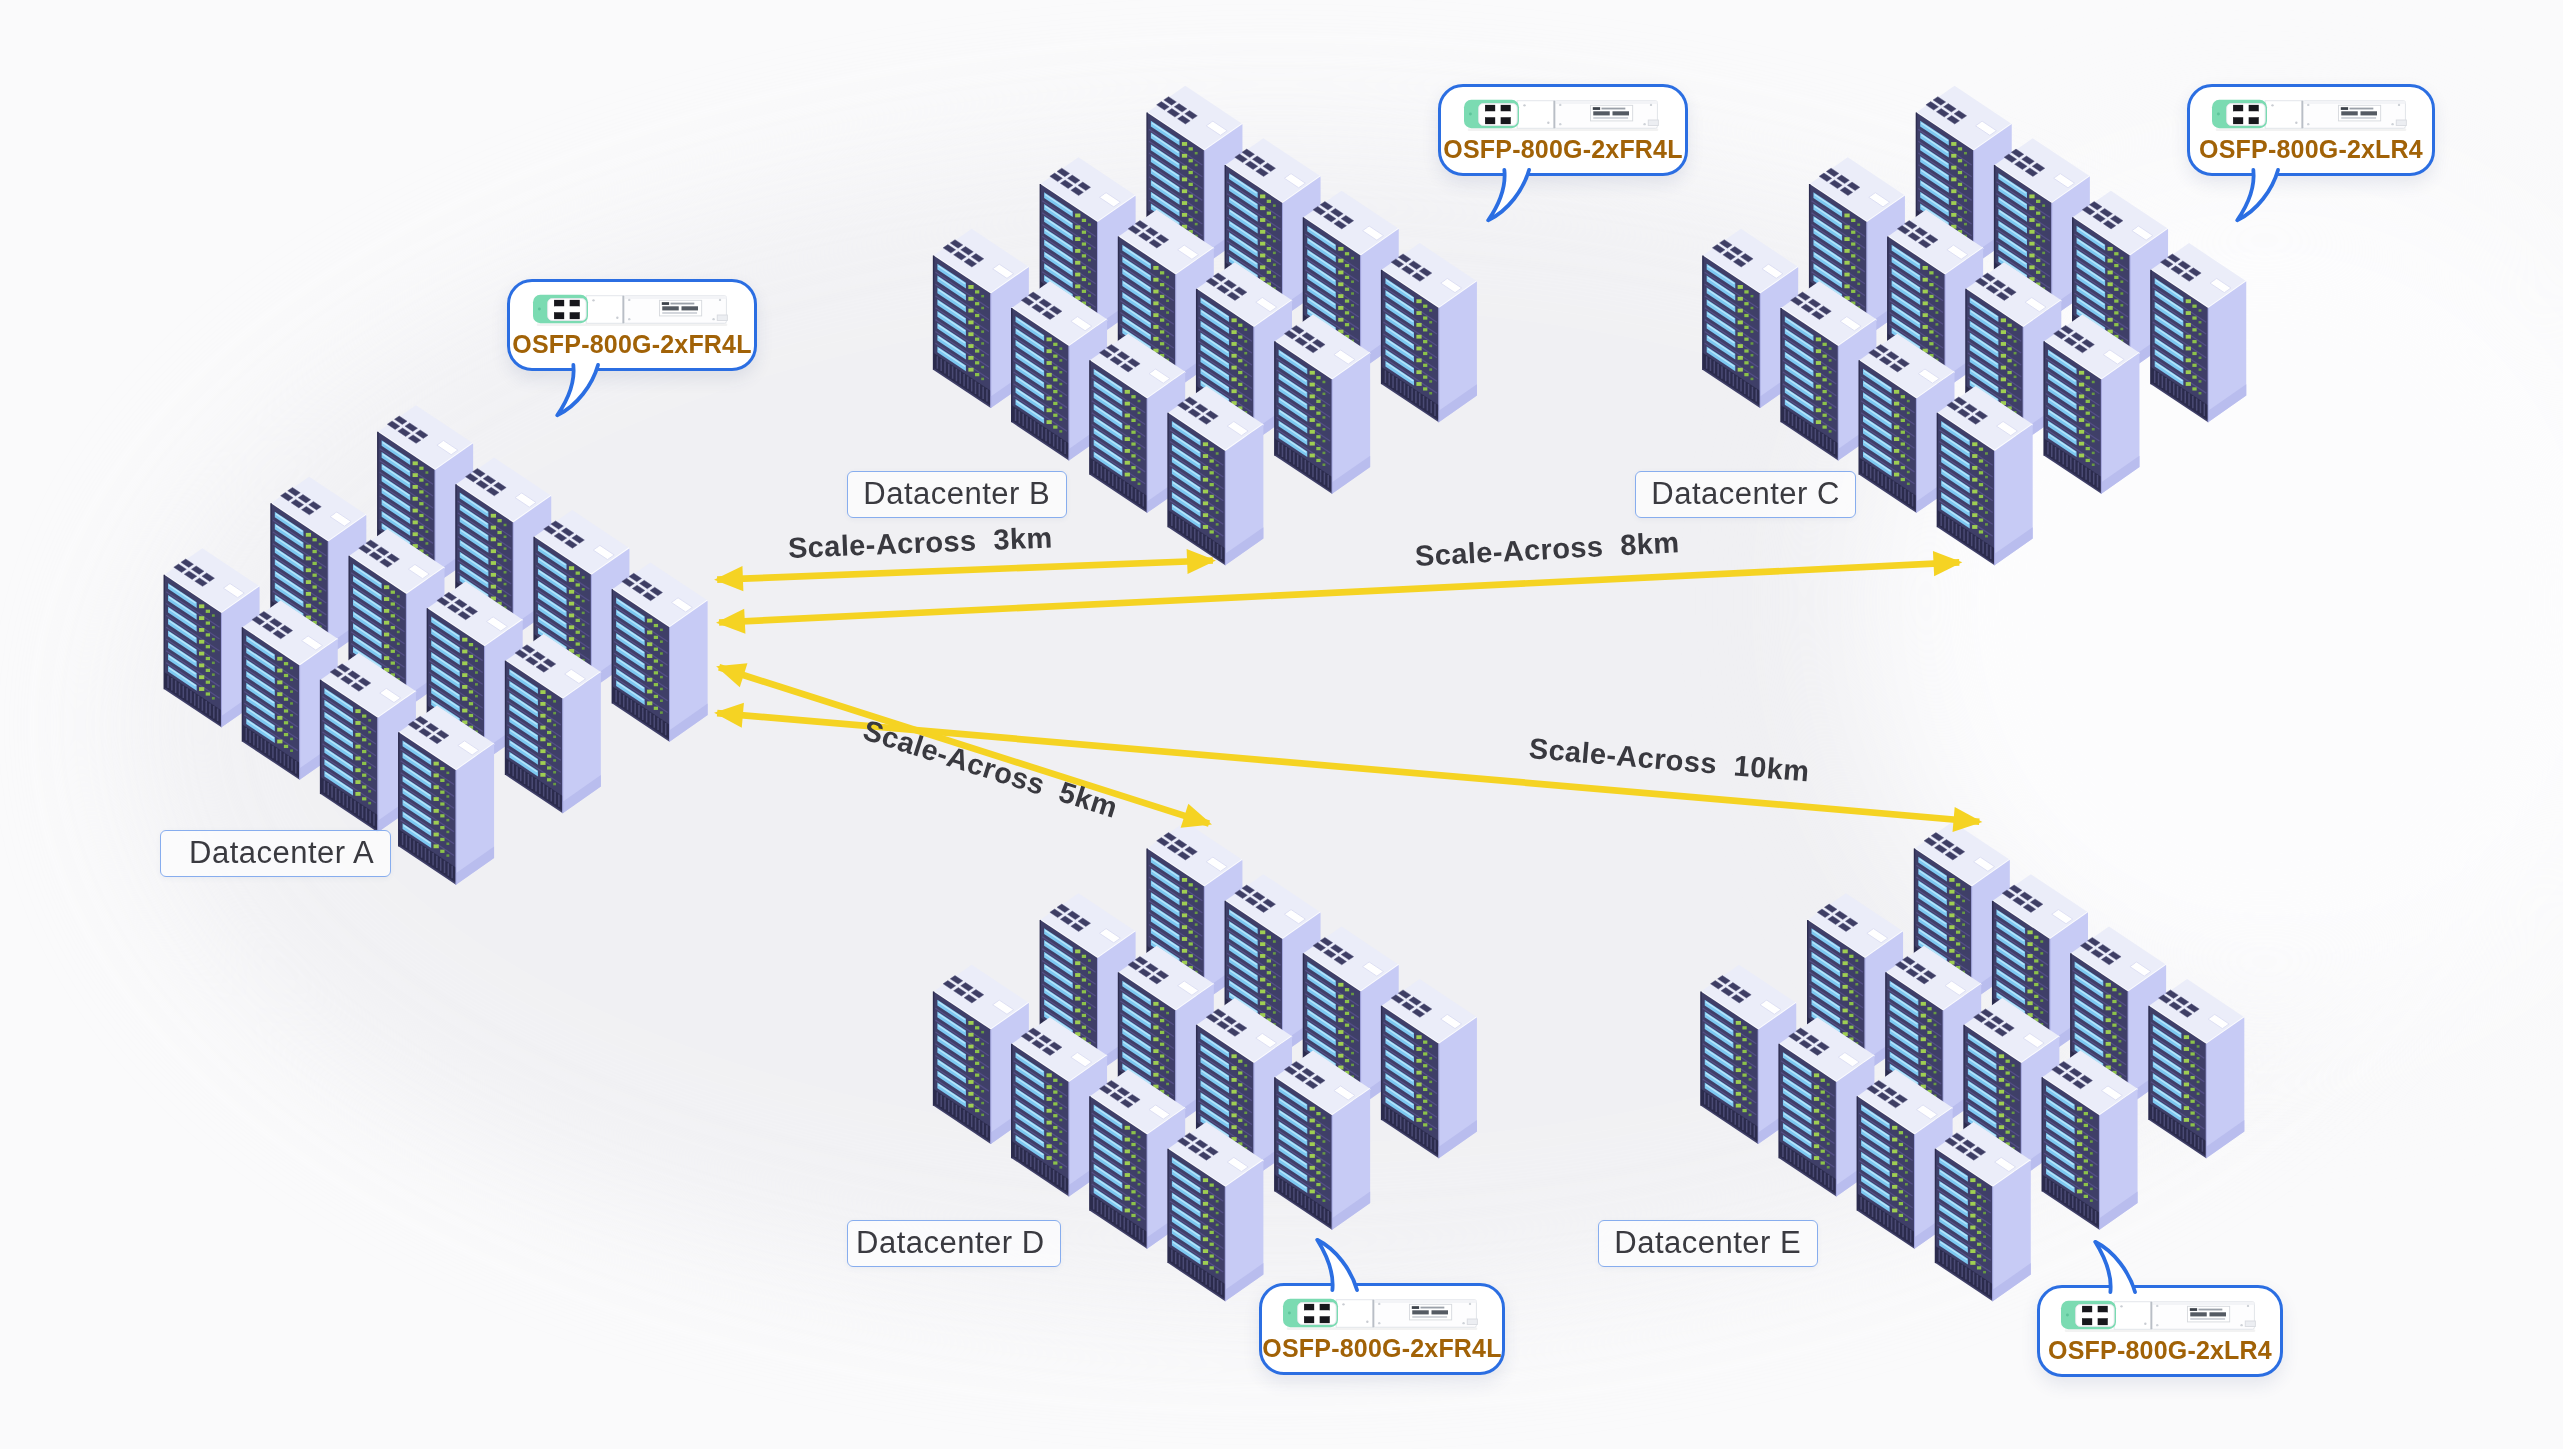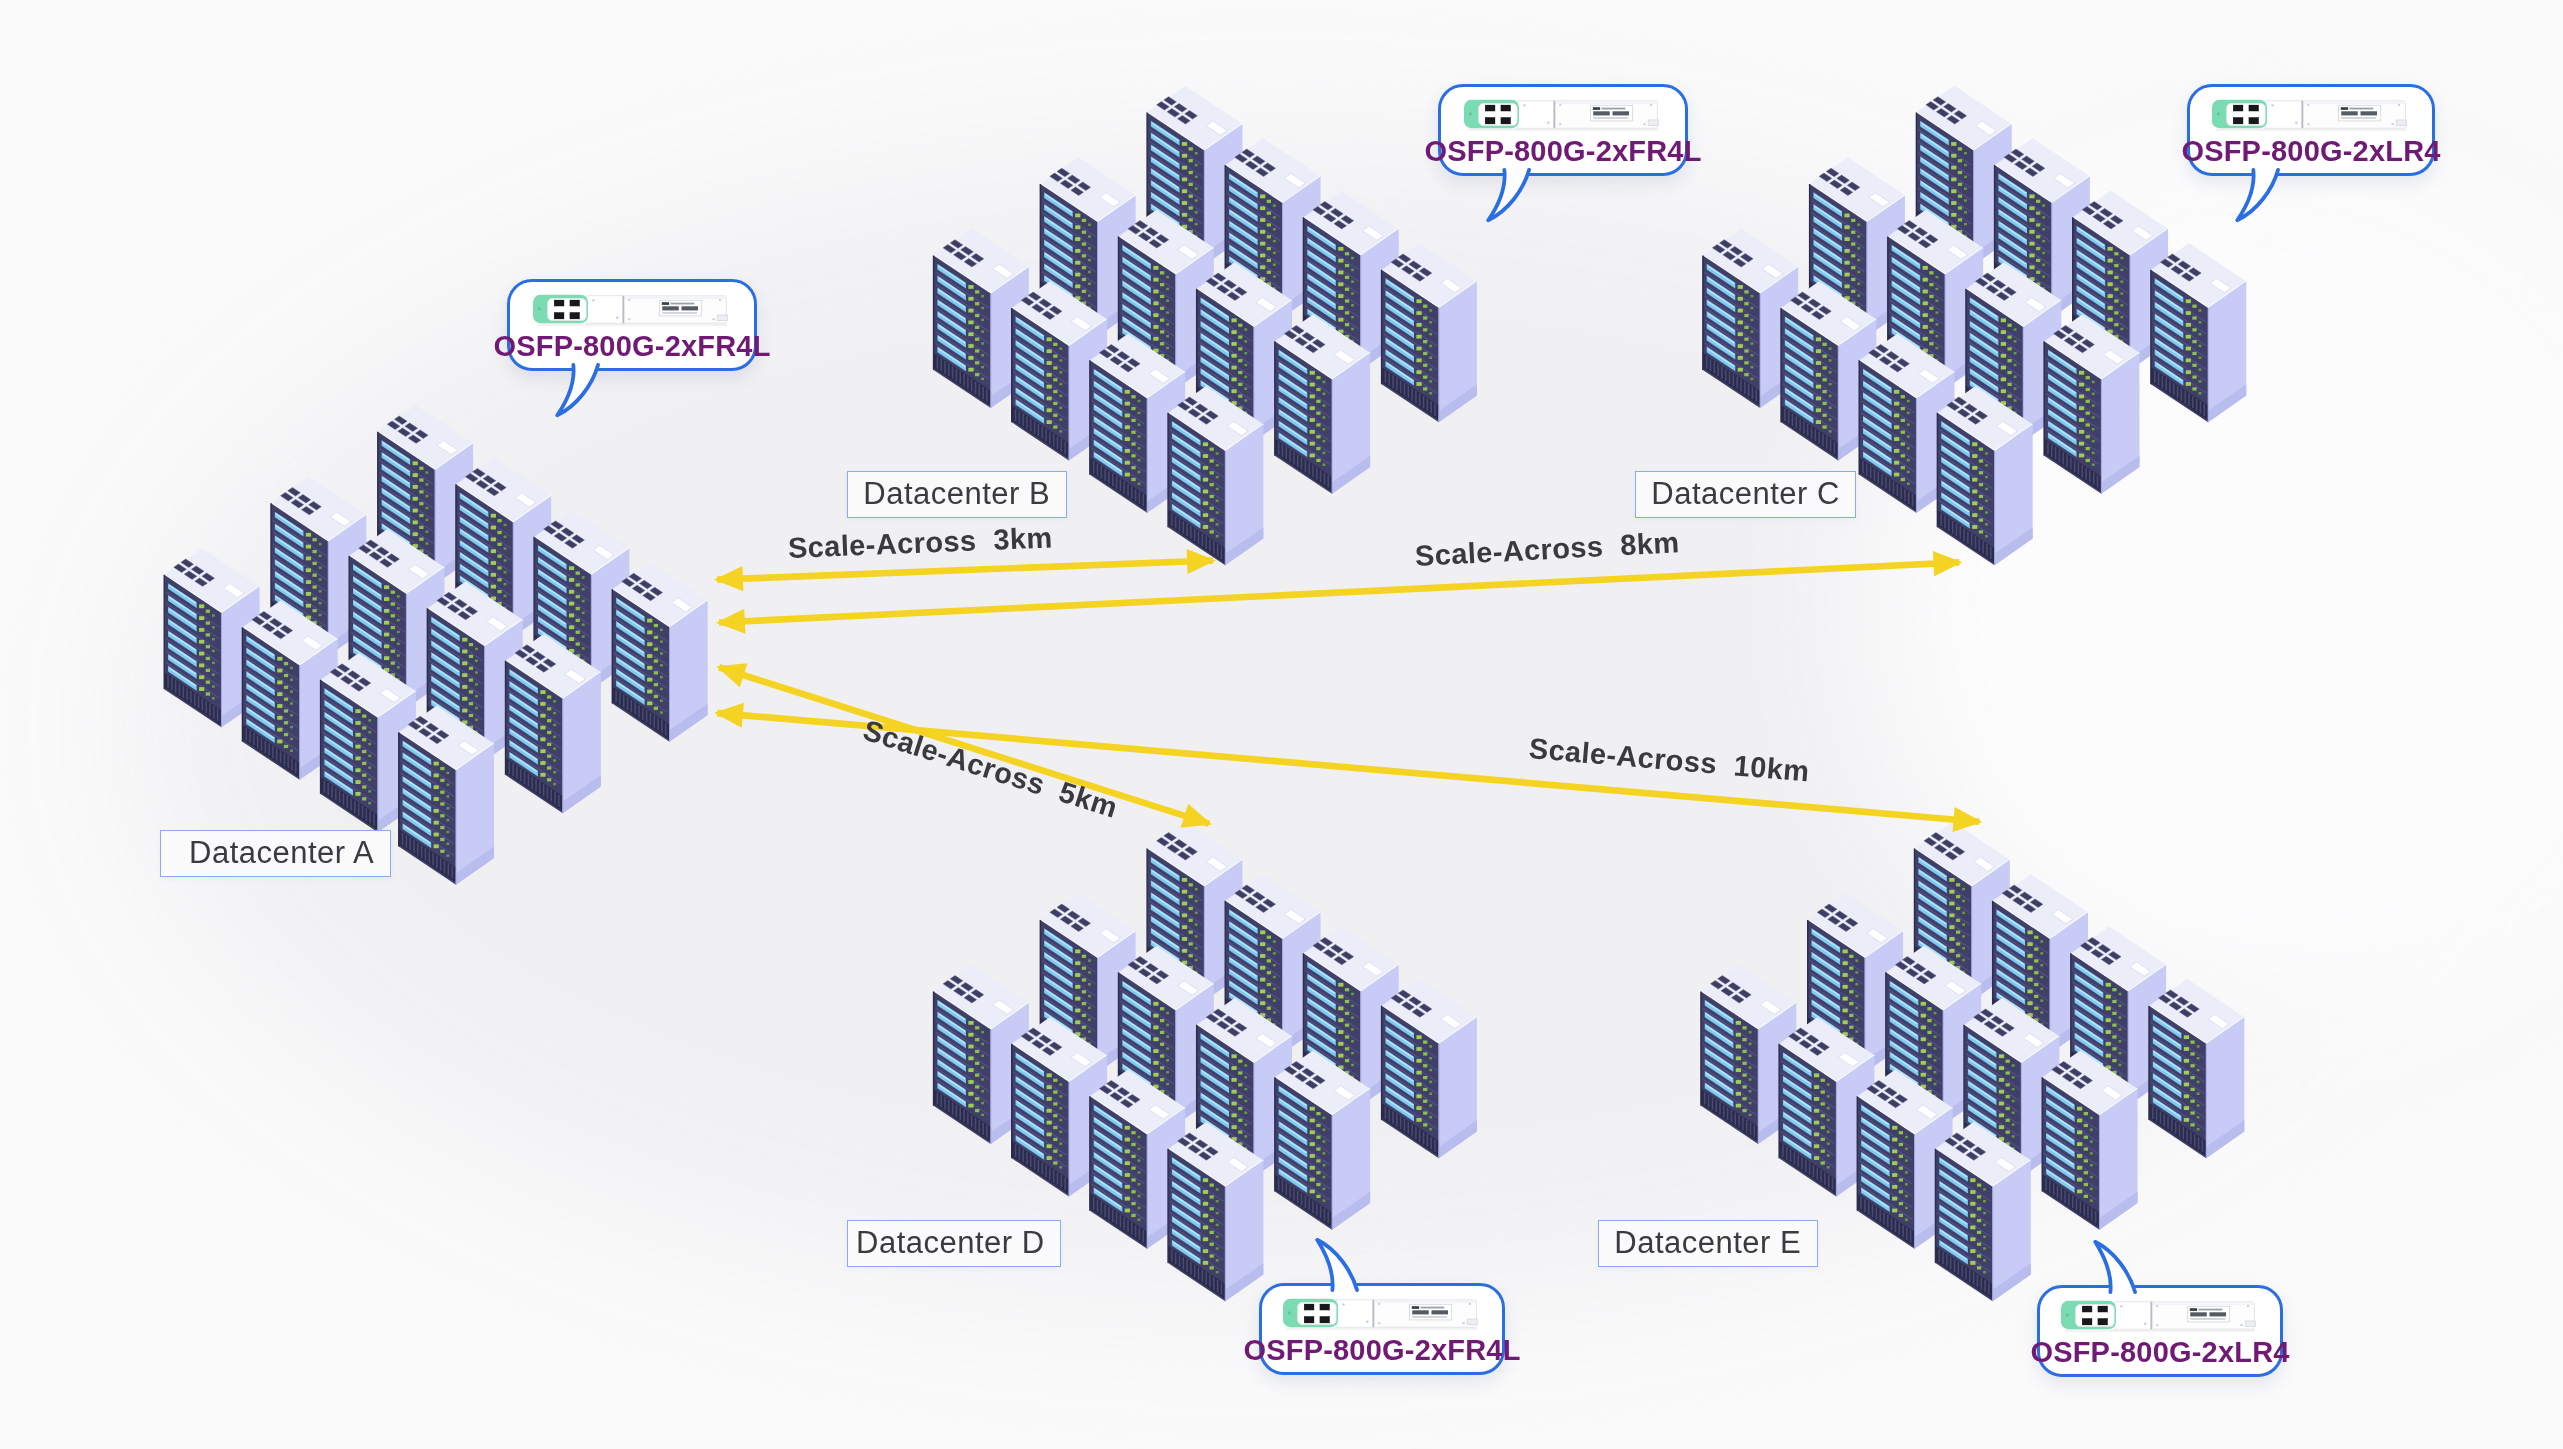--- a/index.html
+++ b/index.html
@@ -17,21 +17,21 @@
   .blob2{
     position:absolute;left:1859px;top:172px;width:811px;height:858px;
     background:#fcfcfd;border-radius:50%;filter:blur(76px);
   }
   svg.scene{position:absolute;left:0;top:0;}
 
   
   .dc-chip{
     position:absolute;
     padding:3.8px 15.3px 5.7px 15.3px;
-    border:1.9px solid #87adee;border-radius:0;
+    border:1.9px solid #87adee;border-radius:6px;
     background:rgba(251,251,252,.92);
     font-size:31px;font-weight:500;color:#3a3a40;letter-spacing:0.5px;
     white-space:nowrap;
     box-shadow:0 1.9px 5.7px rgba(60,80,140,.05);
   }
 
   
   .link-label{
     position:absolute;
     font-size:29px;font-weight:600;color:#39393f;
@@ -44,21 +44,21 @@
     position:absolute;
     background:#ffffff;
     border:3.8px solid #2b6ee2;border-radius:25px;
     box-shadow:0 7.6px 17px rgba(40,60,120,.10);
     display:flex;flex-direction:column;align-items:center;
     box-sizing:border-box;
   }
   .callout .xcvr{margin-top:11.4px;}
   .callout-label{
     margin-top:3.8px;
-    font-size:29px;font-weight:bold;color:#701a75;letter-spacing:0.2px;
+    font-size:25px;font-weight:bold;color:#a16207;letter-spacing:0.2px;
     white-space:nowrap;
   }
   .tail{position:absolute;overflow:visible;}
   .tail.bottom{left:46px;top:calc(100% - 3.8px);}
   .tail.top{left:53px;top:-50px;}
 </style>
 </head>
 <body>
 
 <div class="stage">

